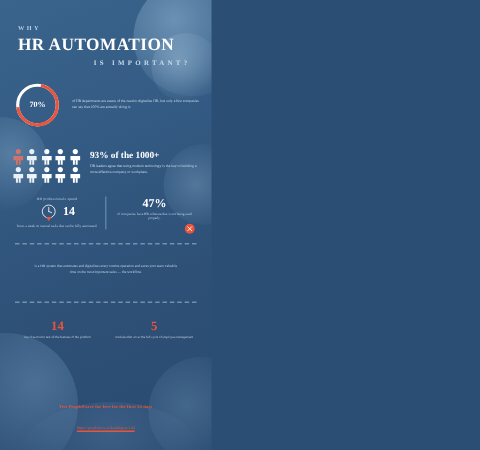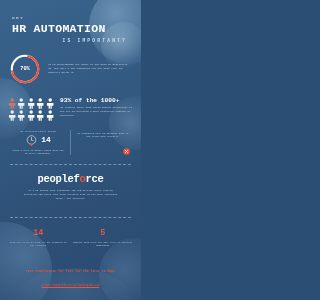--- a/index.html
+++ b/index.html
@@ -6,21 +6,21 @@
     margin: 0;
     padding: 0;
     background: #2b4f74;
   }
   #infographic {
     position: relative;
     width: 141px;
     height: 300px;
     overflow: hidden;
     background: linear-gradient(160deg, #3a648c 0%, #335a82 35%, #2e5077 65%, #2a4a70 100%);
-    font-family: Liberation Mono, monospace;
+    font-family: Liberation Serif, serif;
     color: #ffffff;
   }
 
   
   .blob {
     position: absolute;
     border-radius: 50%;
     pointer-events: none;
   }
   .blob-tr {
@@ -352,35 +352,37 @@
             <line x1="13" y1="12" x2="16.8" y2="13.6" stroke="#ffffff" stroke-width="1.1" stroke-linecap="round"></line>
             <path d="M13 25 L9.6 19.4 L16.4 19.4 Z" fill="#e8553c"></path>
           </svg>
         </span>
         <span class="duo-num">14</span>
       </div>
       <div class="duo-desc">hours a week on manual tasks that can be fully automated.</div>
     </div>
     <div class="duo-col right">
       <div class="duo-cap"></div>
+      <div class="duo-inner">
+        <span class="duo-num">47%</span>
+      </div>
       <div class="duo-desc">of companies have HR software that is not being used properly.</div>
       <span class="icon-x" style="position:absolute; right:2px; top:15px;">
         <svg viewBox="0 0 26 26" width="13" height="13" aria-hidden="true">
           <circle cx="13" cy="13" r="6.6" fill="#e8553c"></circle>
           <line x1="10.4" y1="10.4" x2="15.6" y2="15.6" stroke="#ffffff" stroke-width="1.2" stroke-linecap="round"></line>
           <line x1="15.6" y1="10.4" x2="10.4" y2="15.6" stroke="#ffffff" stroke-width="1.2" stroke-linecap="round"></line>
         </svg>
       </span>
     </div>
   </div>
 
   <div class="divider"></div>
 
   <div class="brand-block">
-    <div class="brand"><span>people</span><span>f</span><span class="accent">o</span><span>rce</span></div>
     <div class="brand-desc">is a HR system that automates and digitalizes every routine operation and saves your team valuable time on the most important tasks — the workflow.</div>
   </div>
 
   <div class="divider"></div>
 
   <div class="trio" id="trio">
       <div class="trio-col">
         <div class="trio-num">14</div>
         <div class="trio-desc">days free trial to test all the features of the platform</div>
       </div>

